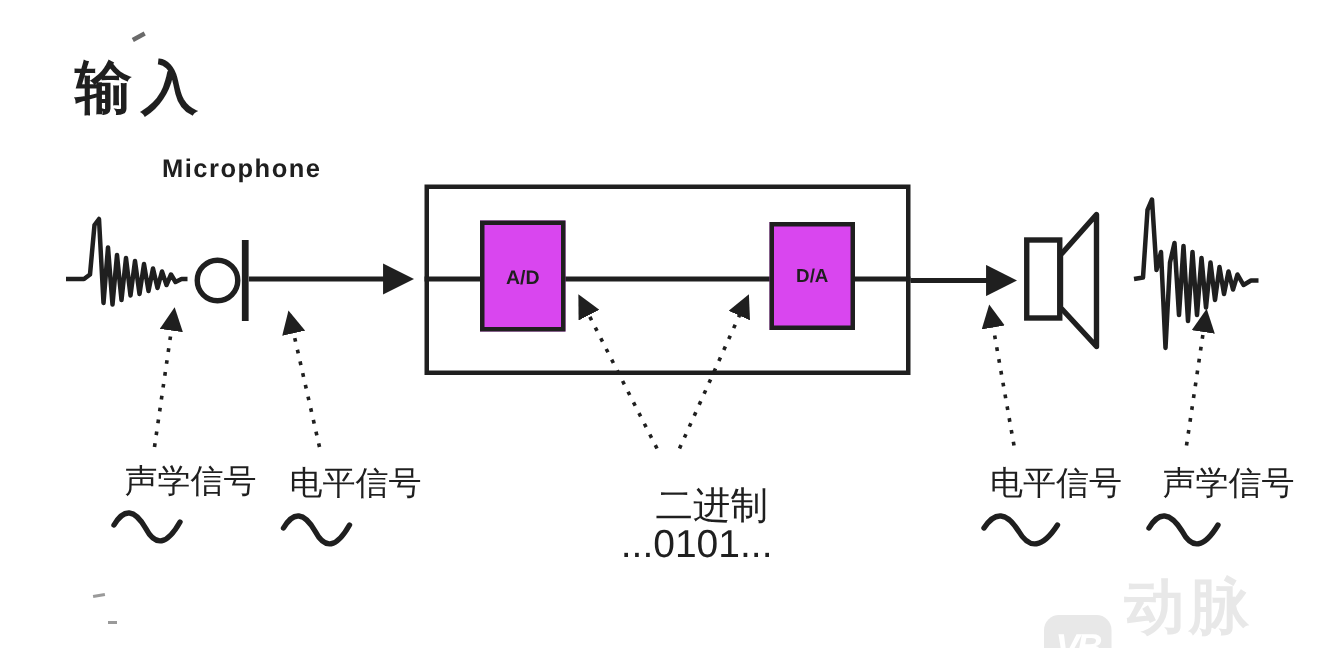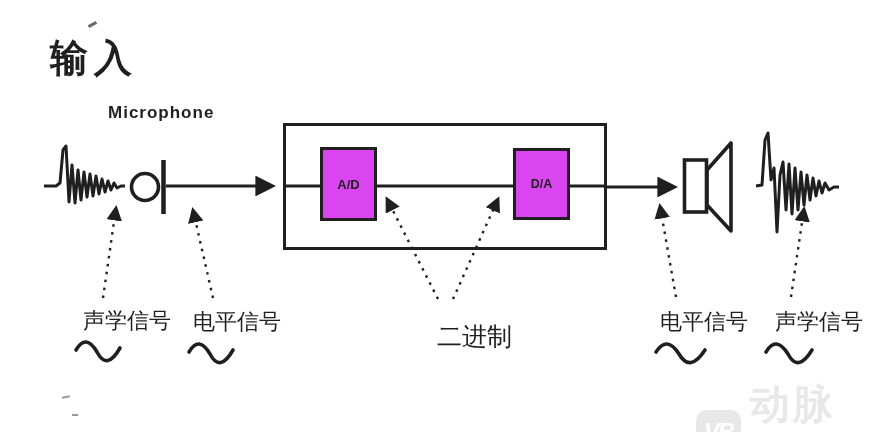--- a/index.html
+++ b/index.html
@@ -74,20 +74,21 @@
   <div class="lbl cjk-big" style="left:50px;top:33px;">输入</div>
   <div class="lbl en-lbl" style="left:108px;top:103px;">Microphone</div>
 
   <div class="outer-box" style="left:283px;top:123px;width:318px;height:121px;"></div>
   <div class="box" style="left:320px;top:147px;width:51px;height:68px;font-size:13px;">A/D</div>
   <div class="box" style="left:513px;top:148px;width:51px;height:66px;font-size:12.5px;">D/A</div>
 
   <div class="lbl sig" style="left:61px;top:306px;">声学信号</div>
   <div class="lbl sig" style="left:171px;top:307px;">电平信号</div>
   <div class="lbl sig" style="left:402px;top:305px;font-size:25px;margin-top:15px;">二进制</div>
+  <div class="lbl sig" style="left:395px;top:347px;font-size:26px;width:120px;">...0101...</div>
   <div class="lbl sig" style="left:638px;top:307px;">电平信号</div>
   <div class="lbl sig" style="left:753px;top:307px;">声学信号</div>
 
   <div class="watermark">
     <div class="wm-badge">VB</div>
     <div class="wm-text">动脉网</div>
   </div>
 
   <div class="artifact" style="left:88px;top:23px;width:9px;height:3px;transform:rotate(-28deg);"></div>
   <div class="artifact" style="left:62px;top:396px;width:8px;height:2px;background:#9a9a9a;transform:rotate(-10deg);"></div>

